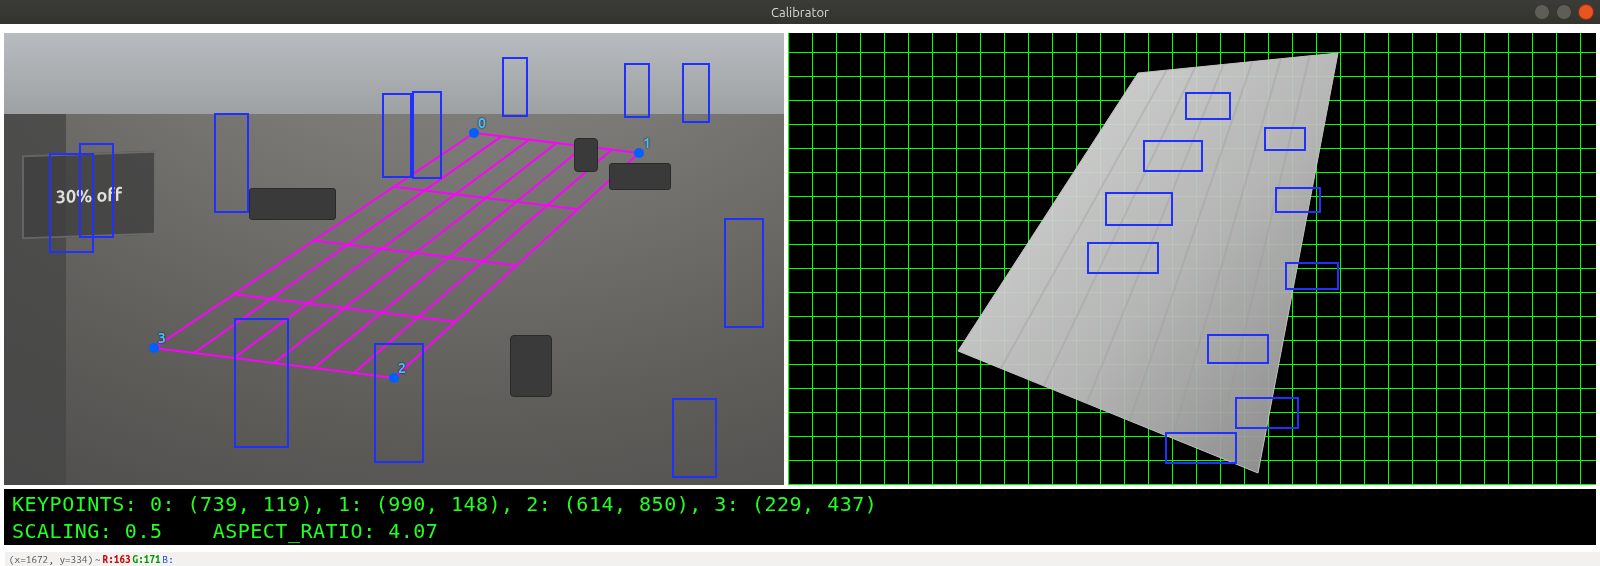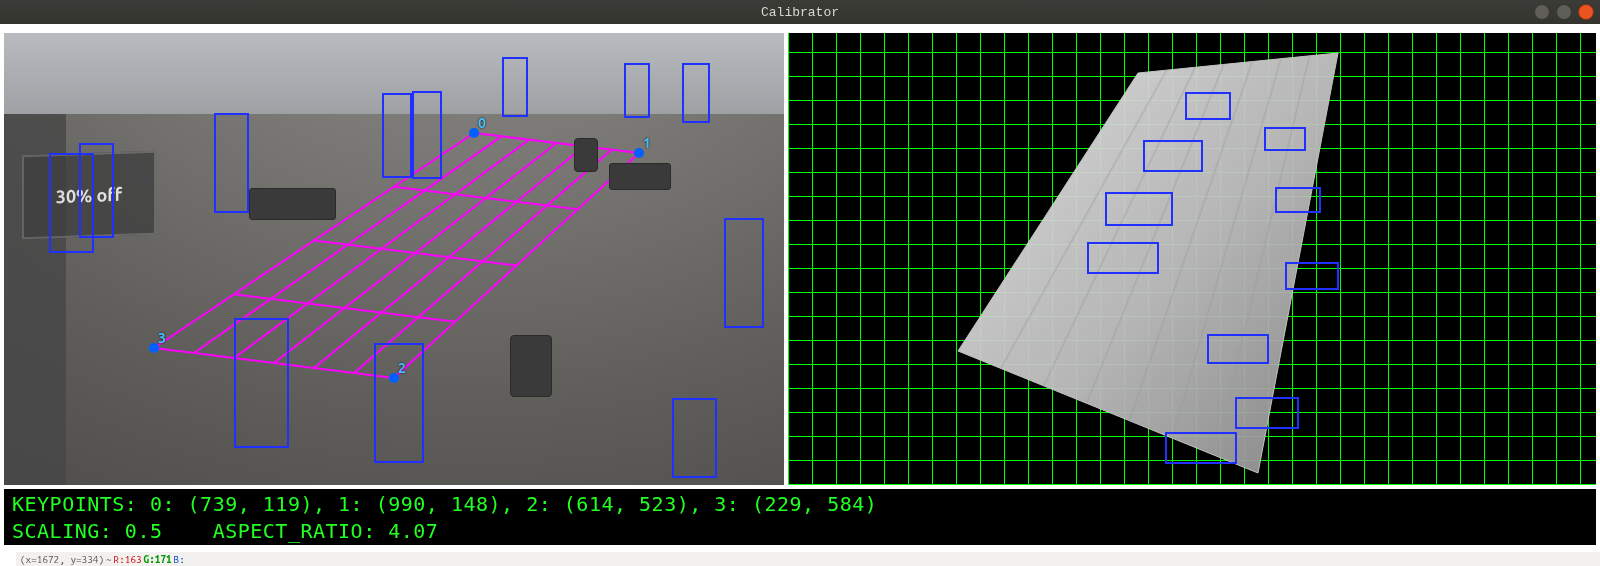--- a/index.html
+++ b/index.html
@@ -17,21 +17,20 @@
     position: absolute;
     left: 0; top: 0; right: 0;
     height: 24px;
     background: linear-gradient(#3b3b37, #34342f);
     color: #d8d8d2;
     font-size: 13px;
     display: flex;
     align-items: center;
     justify-content: center;
     user-select: none;
-    font-family: Liberation Mono, monospace;
   }
   .window-controls {
     position: absolute;
     right: 6px; top: 4px;
     display: flex;
     gap: 6px;
   }
   .win-btn {
     width: 14px; height: 14px;
     border-radius: 50%;
@@ -140,30 +139,30 @@
     line-height:27px;
     padding:2px 8px;
     white-space:pre;
     box-sizing:border-box;
     letter-spacing:.5px;
   }
 
   
   .statusbar {
     position:absolute;
-    left:16px; right:0; bottom:0;
+    left:5px; right:0; bottom:0;
     height:14px;
     background:#f2f1f0;
     font-size:10px;
     font-family:"Ubuntu Mono",monospace;
     color:#555;
     padding-left:4px;
     display:flex; align-items:center; gap:2px;
   }
-  .statusbar .r { color:#cc0000; }
+  .statusbar .r { color:#cc0000;font-weight:bold; }
   .statusbar .g { color:#009900;font-weight:bold; }
   .statusbar .b { color:#0044cc; }
 </style>
 </head>
 <body>
 
 <div class="titlebar">
   <span>Calibrator</span>
   <div class="window-controls">
     <div class="win-btn win-min"></div>
@@ -257,21 +256,21 @@
             <rect x="498" y="230" width="52" height="26" fill="none" stroke="#2030ff" stroke-width="2"></rect>
             <rect x="420" y="302" width="60" height="28" fill="none" stroke="#2030ff" stroke-width="2"></rect>
             <rect x="448" y="365" width="62" height="30" fill="none" stroke="#2030ff" stroke-width="2"></rect>
             <rect x="378" y="400" width="70" height="30" fill="none" stroke="#2030ff" stroke-width="2"></rect>
           </g>
       </svg>
     </div>
 
   </div>
 
-  <div class="info"><span id="info-kp">KEYPOINTS: 0: (739, 119), 1: (990, 148), 2: (614, 523), 3: (229, 584)</span>
+  <div class="info"><span id="info-kp">KEYPOINTS: 0: (739, 119), 1: (990, 148), 2: (614, 850), 3: (229, 437)</span>
 <span id="info-scale">SCALING: 0.5    ASPECT_RATIO: 4.07</span></div>
 
   <div class="statusbar">
     <span>(x=1672, y=334)</span>
     <span>~</span>
     <span class="r">R:163</span>
     <span class="g">G:171</span>
     <span class="b">B:</span>
   </div>
 </div>

